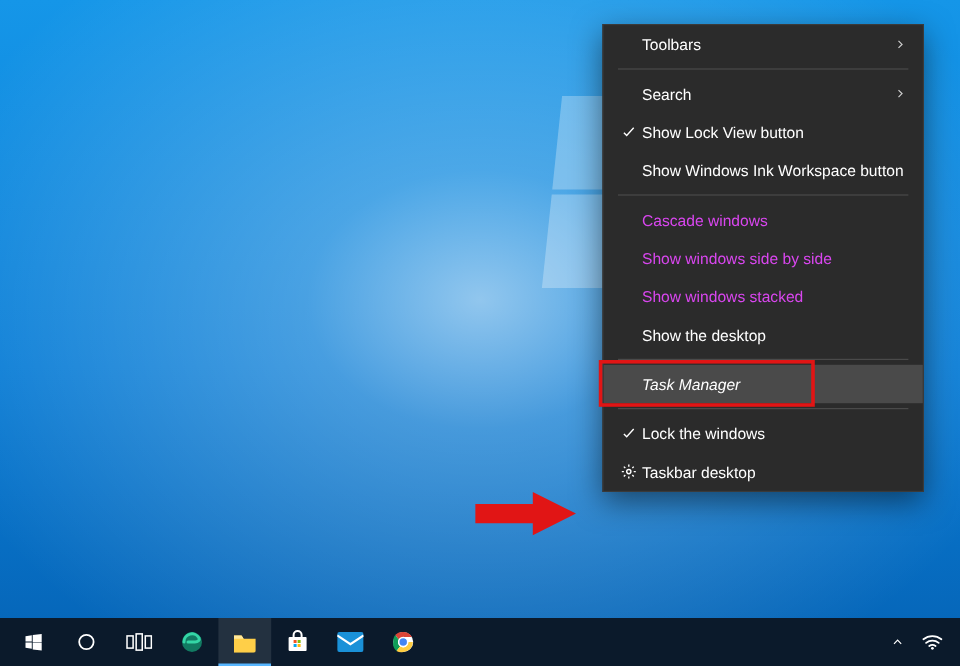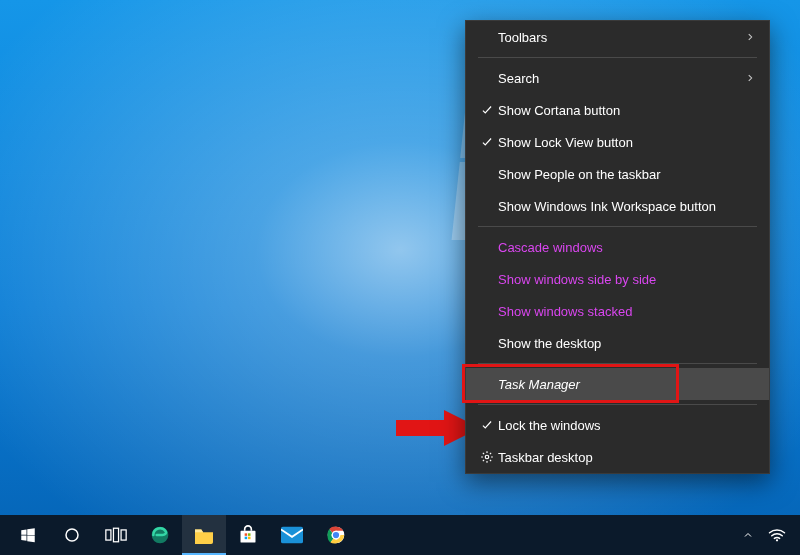--- a/index.html
+++ b/index.html
@@ -32,21 +32,21 @@
     width:44px; height:40px; display:flex; align-items:center; justify-content:center;
     color:#fff;
   }
   .taskbar .item.active { background:rgba(255,255,255,0.10); box-shadow:inset 0 -2px 0 #57b6ff; }
   .taskbar .spacer { flex:1; }
   .taskbar .tray { display:flex; align-items:center; gap:14px; padding:0 14px; color:#fff; }
   .taskbar svg { display:block; }
 
   
   .context-menu {
-    position:absolute; right:30px; top:20px; width:305px;
+    position:absolute; right:30px; top:20px; width:268px;
     background:#2b2b2b; color:#fff; font-size:13px;
     box-shadow:0 8px 24px rgba(0,0,0,0.5);
     border:1px solid #3a3a3a;
   }
   .menu-item {
     display:flex; align-items:center;
     height:32px; padding:0 14px 0 10px;
     position:relative;
   }
   .menu-item .check-slot { width:22px; display:flex; align-items:center; justify-content:center; }
@@ -99,33 +99,21 @@
       <span class="arrow"><svg width="10" height="10" viewBox="0 0 24 24">
           <path d="M9 5l7 7-7 7" fill="none" stroke="#ccc" stroke-width="2.5"></path>
         </svg></span>
     </div>
     <div class="menu-item">
       <span class="check-slot">
         <svg width="14" height="14" viewBox="0 0 24 24">
           <path d="M5 13l4 4 10-11" fill="none" stroke="#fff" stroke-width="2"></path>
         </svg>
       </span>
-      <span class="label">Show Cortana button</span>
-    </div>
-    <div class="menu-item">
-      <span class="check-slot">
-        <svg width="14" height="14" viewBox="0 0 24 24">
-          <path d="M5 13l4 4 10-11" fill="none" stroke="#fff" stroke-width="2"></path>
-        </svg>
-      </span>
       <span class="label">Show Lock View button</span>
-    </div>
-    <div class="menu-item">
-      <span class="check-slot"></span>
-      <span class="label">Show People on the taskbar</span>
     </div>
     <div class="menu-item">
       <span class="check-slot"></span>
       <span class="label">Show Windows Ink Workspace button</span>
     </div>
     <div class="menu-sep"></div>
     <div class="menu-item disabled">
       <span class="check-slot"></span>
       <span class="label">Cascade windows</span>
     </div>

